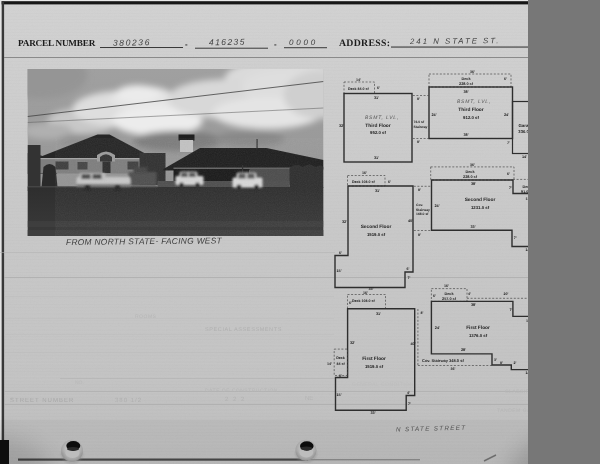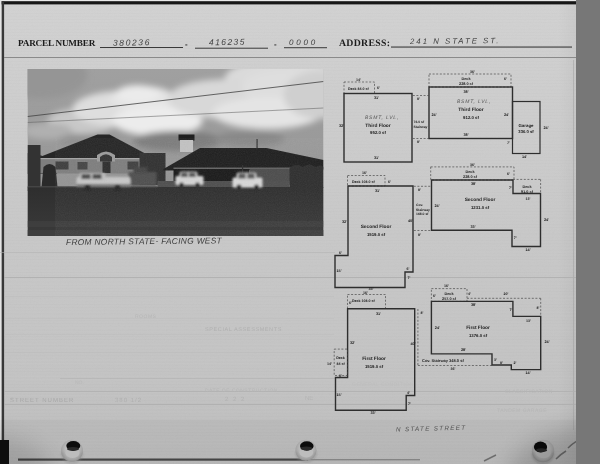--- a/index.html
+++ b/index.html
@@ -1,16 +1,16 @@
 <!DOCTYPE html>
 <html><head>
 <meta charset="utf-8">
 <style>
   html,body{margin:0;padding:0;background:#777;}
-  #page{position:relative;width:576px;height:464px;overflow:hidden;font-family:"Liberation Sans",sans-serif;}
+  #page{position:relative;width:528px;height:464px;overflow:hidden;font-family:"Liberation Sans",sans-serif;}
   svg{display:block;}
   *{-webkit-font-smoothing:antialiased;text-rendering:geometricPrecision;}
 </style>
 </head>
 <body>
 
 <div id="page">
 <svg width="600" height="464" viewBox="0 0 600 464">
 <defs>
   <linearGradient id="pageg" x1="0" y1="0" x2="0" y2="1">

